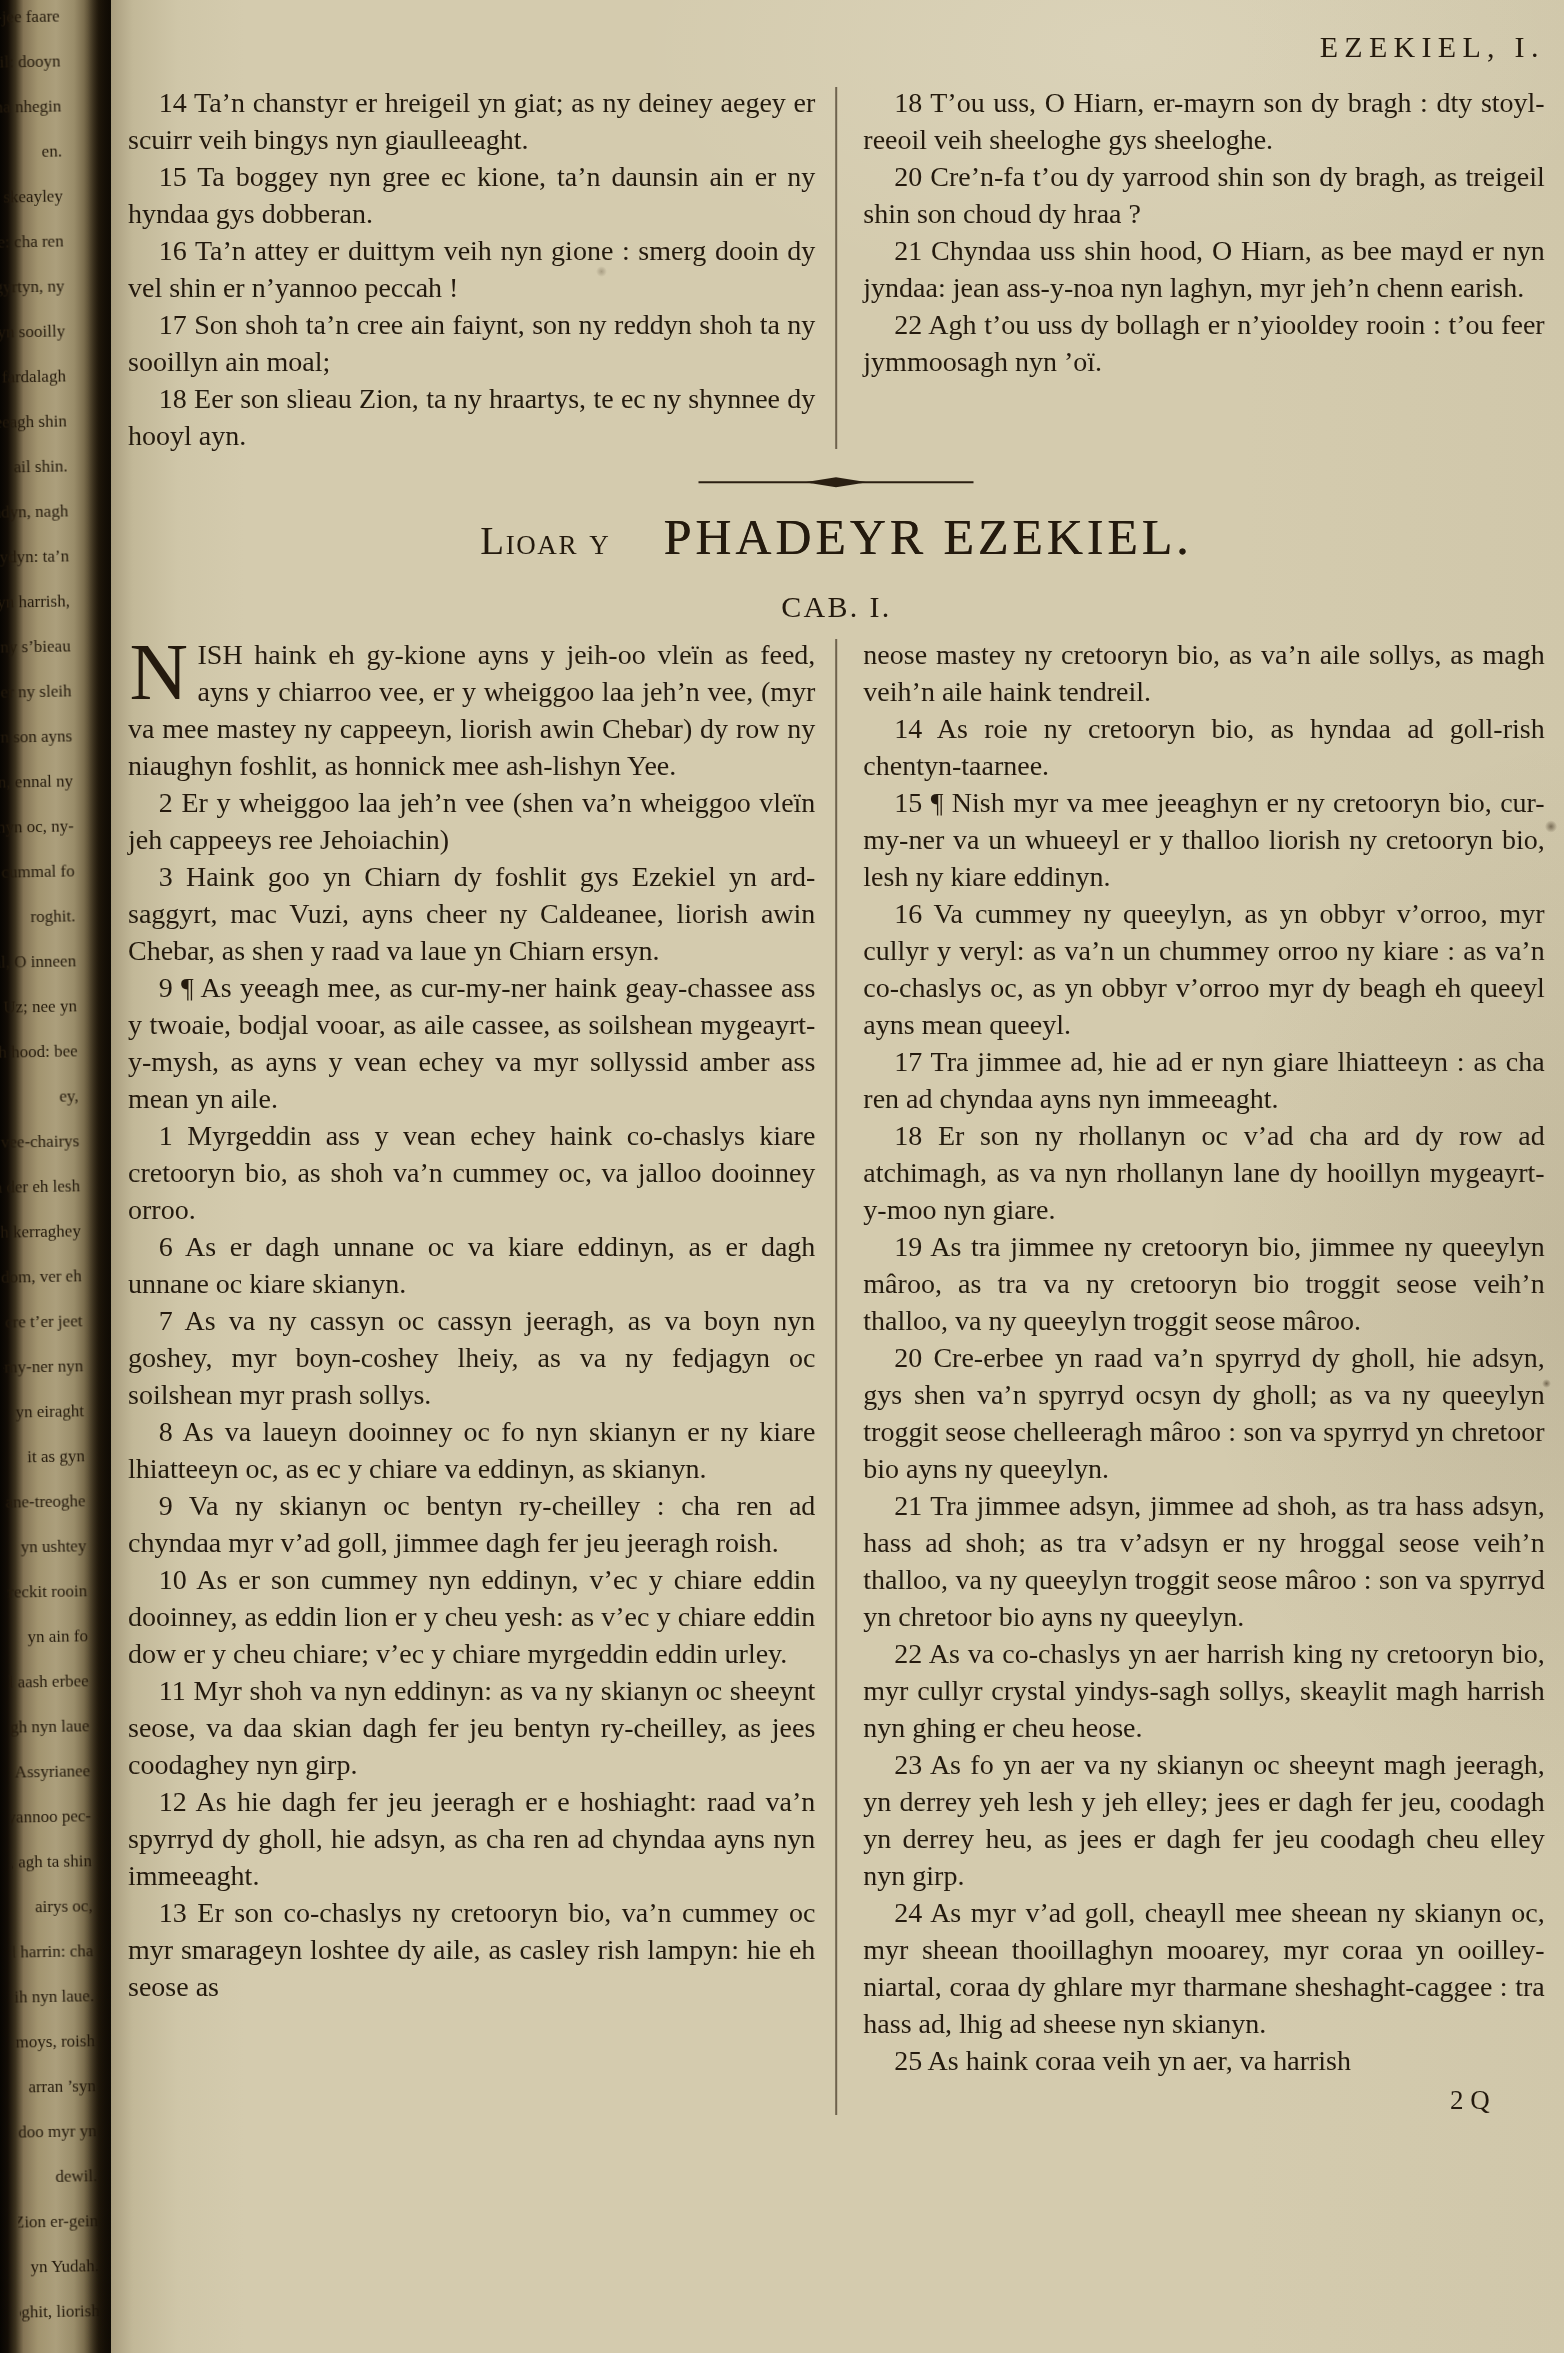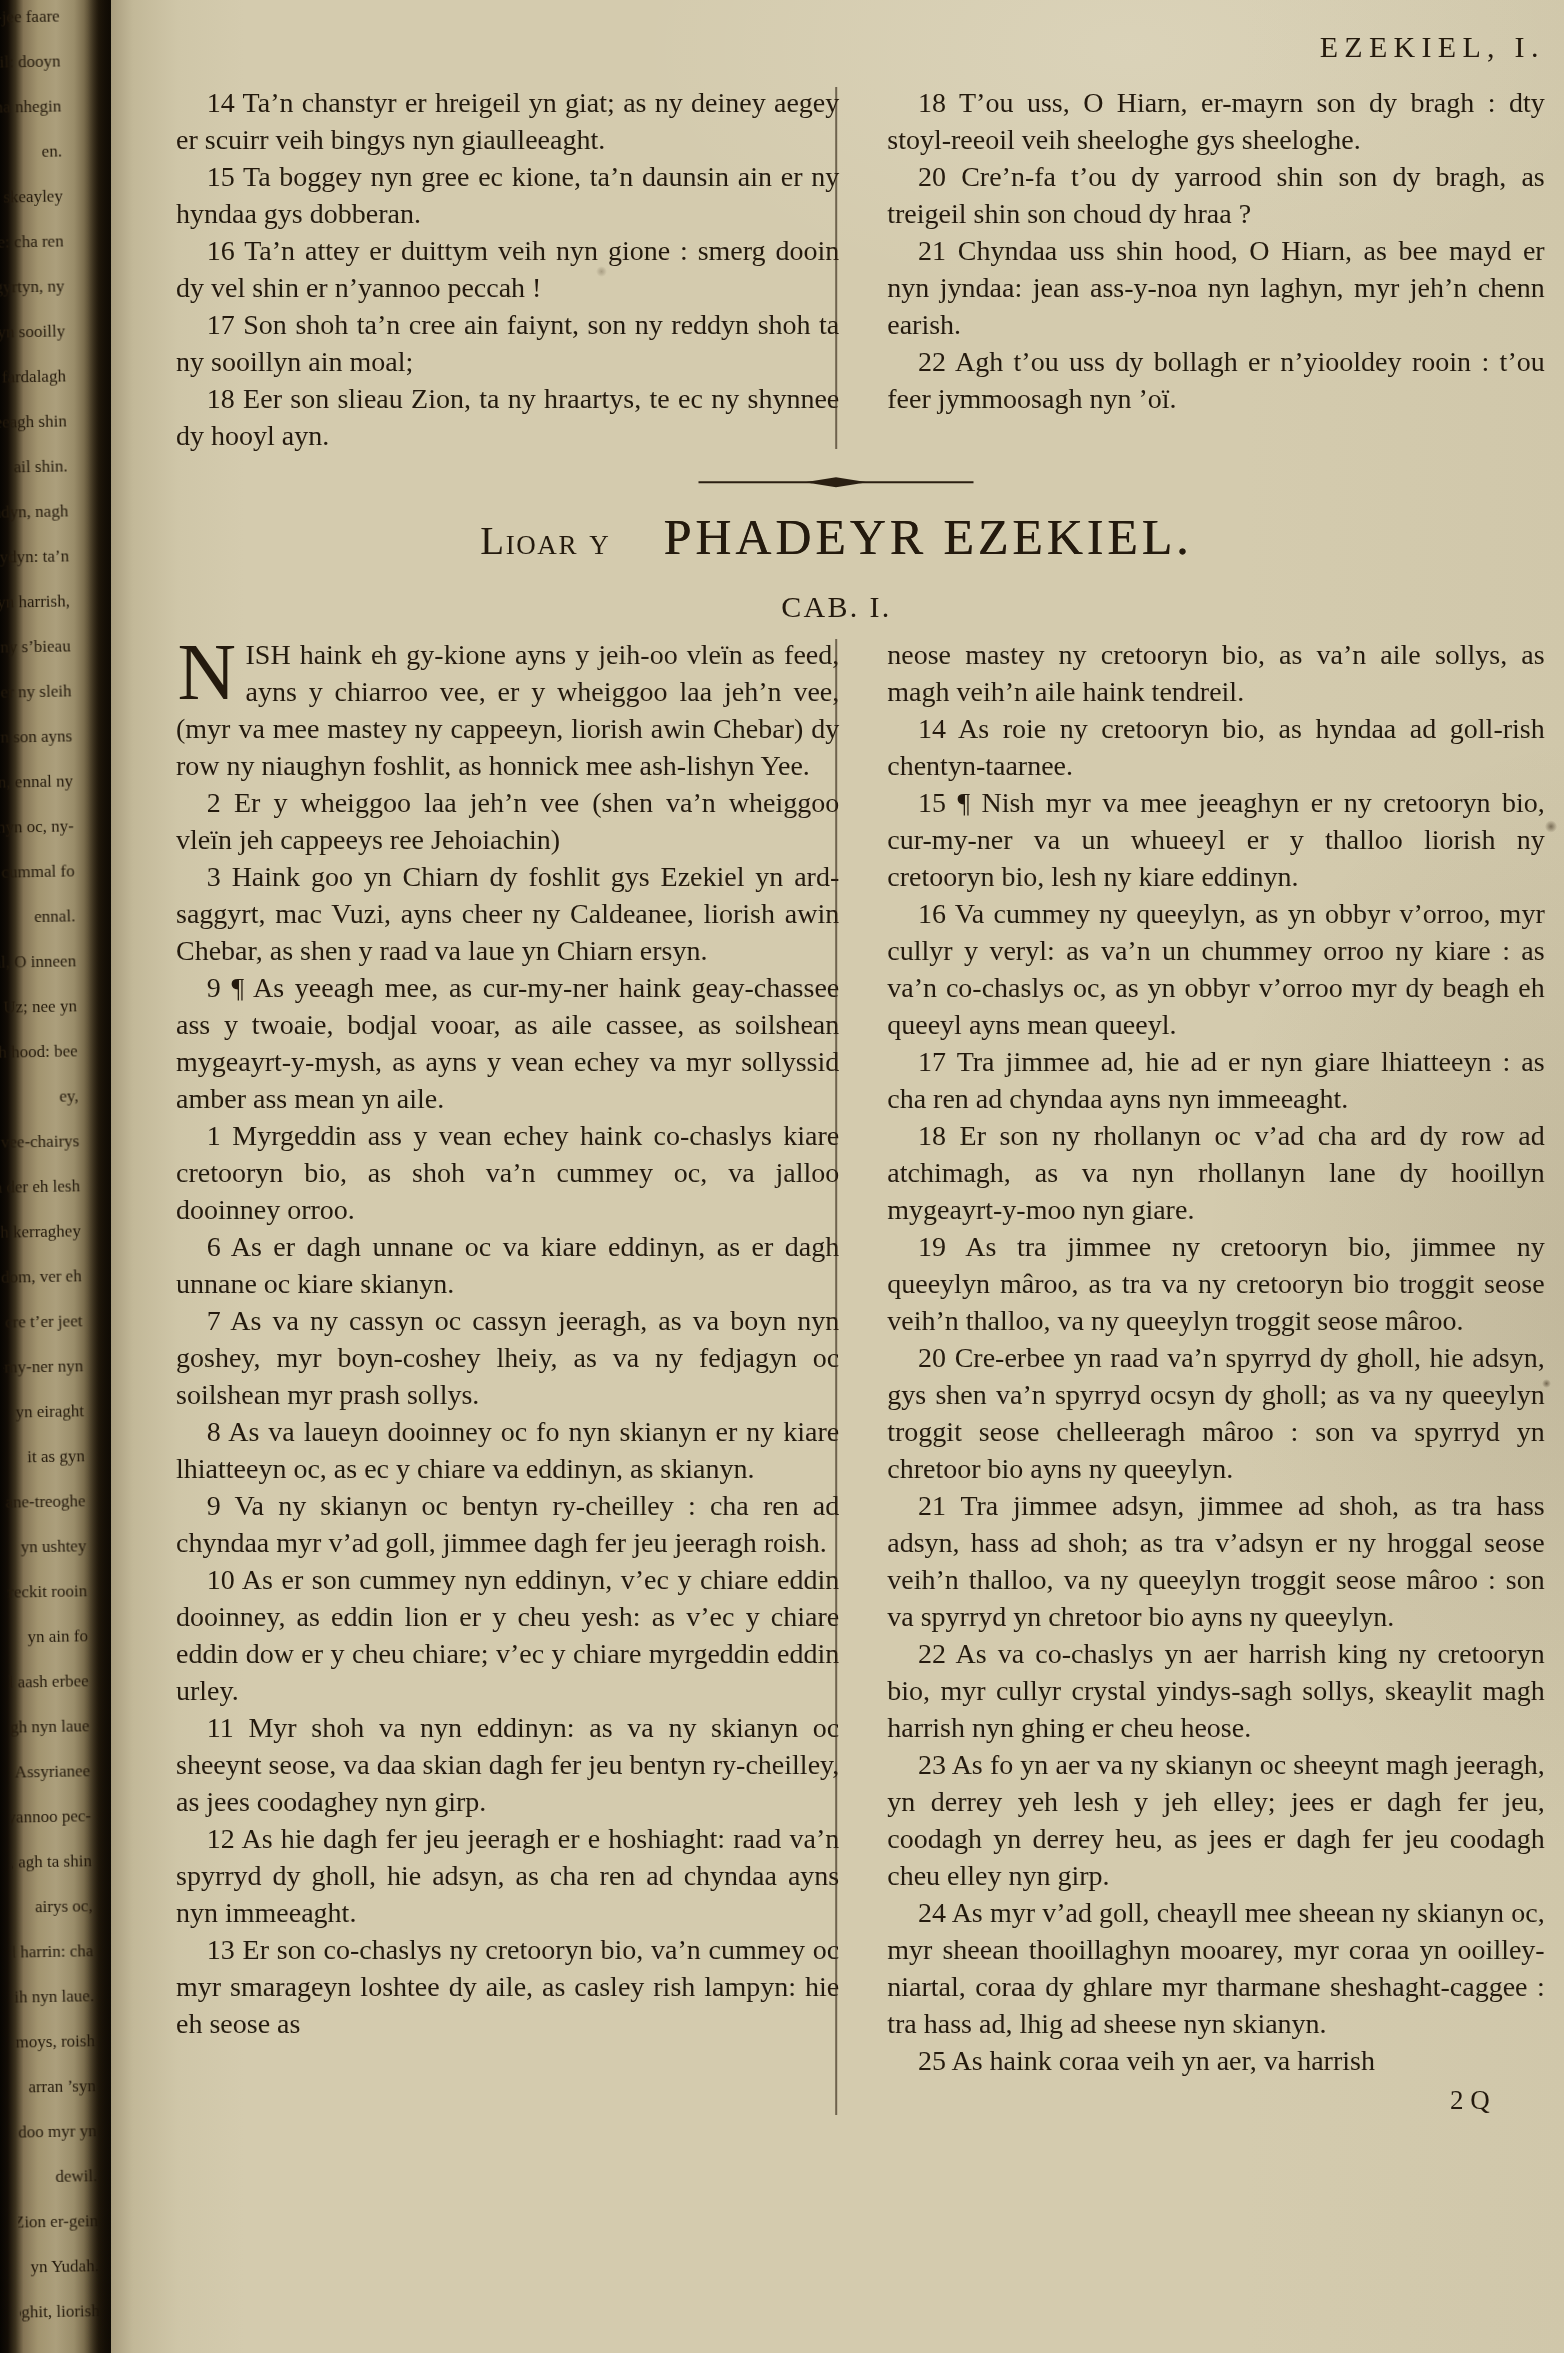--- a/index.html
+++ b/index.html
@@ -46,21 +46,21 @@
     text-align:right; font-size:30px; letter-spacing:6.3px;
     margin:12.5px 0 20.3px;
   }
   .cols { position:relative; display:flex; }
   .rule {
     position:absolute; left:50%; top:3.1px; bottom:4.7px; width:1.6px;
     transform:translateX(-50%);
     background:rgba(46,34,18,0.62);
   }
   .col { width:50%; font-size:28px; line-height:37px; text-align:justify; }
-  .col.left  { padding-right:21px;margin-left:48px; }
+  .col.left  { padding-right:21px; }
   .col.right { padding-left:27px; }
   p.verse { text-indent:1.1em; }
   p.cont  { text-indent:0; }
   p.v1    { text-indent:0; }
   .dropcap {
     float:left; font-size:81px; line-height:63px;
     padding:4.7px 9.4px 0 1.6px;
   }
   .divider { text-align:center; margin:20.3px 0 3.1px; }
   .divider svg { display:inline-block; vertical-align:middle; }
@@ -169,21 +169,21 @@
 
         <div class="gfrag">
           <span>ghyn oc, ny-</span>
         </div>
 
         <div class="gfrag">
           <span>ayd cummal fo</span>
         </div>
 
         <div class="gfrag">
-          <span>ennal.</span>
+          <span>roghit.</span>
         </div>
 
         <div class="gfrag">
           <span>nal, O inneen</span>
         </div>
 
         <div class="gfrag">
           <span>Uz; nee yn</span>
         </div>
 

